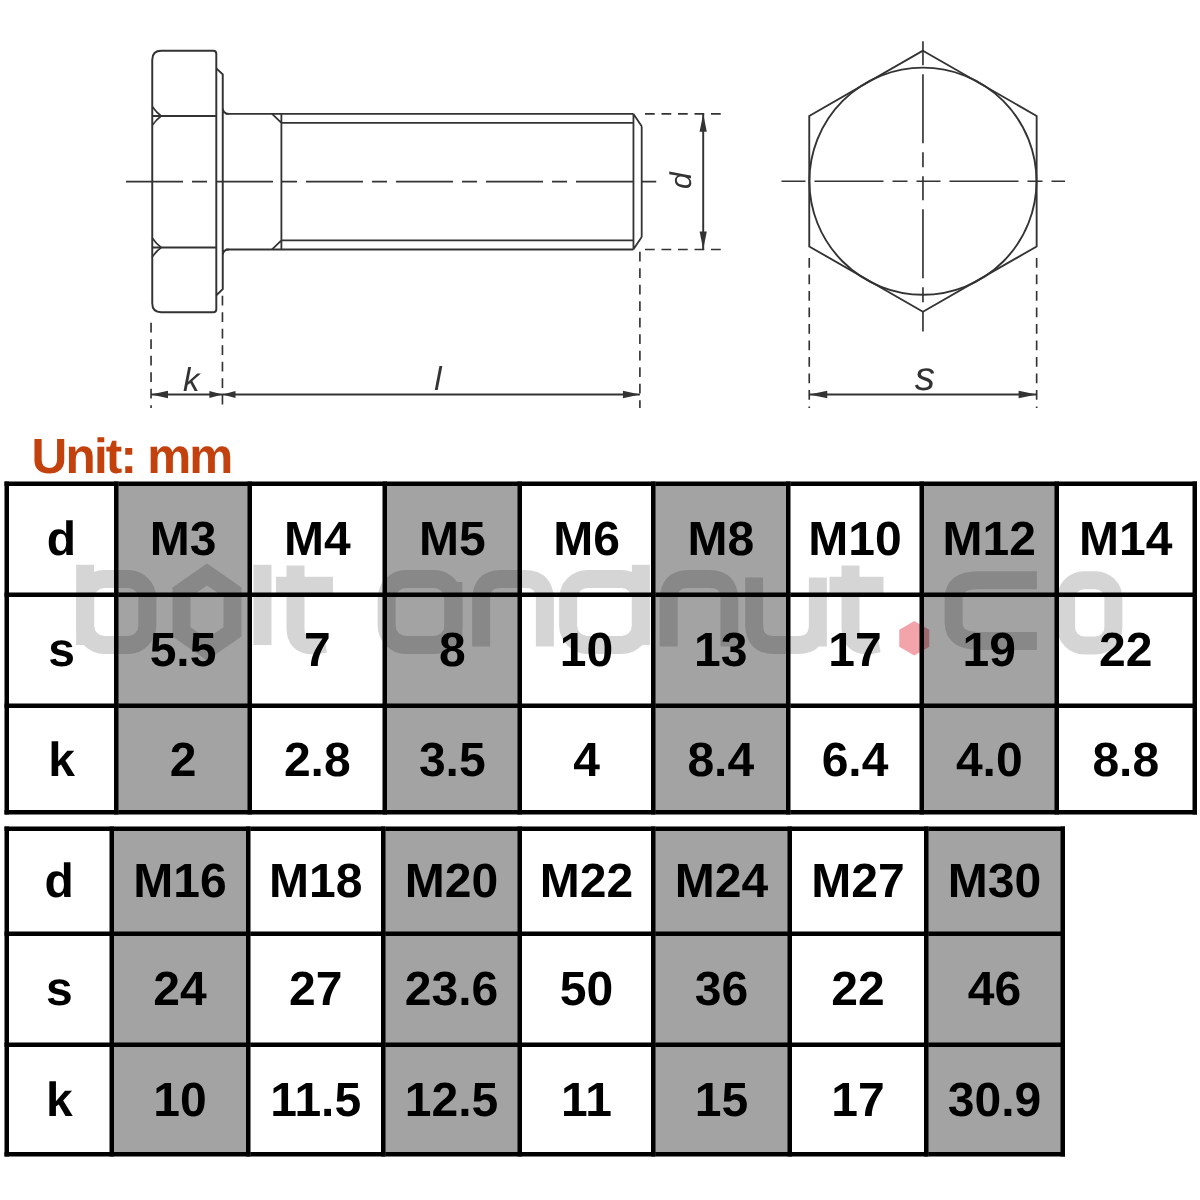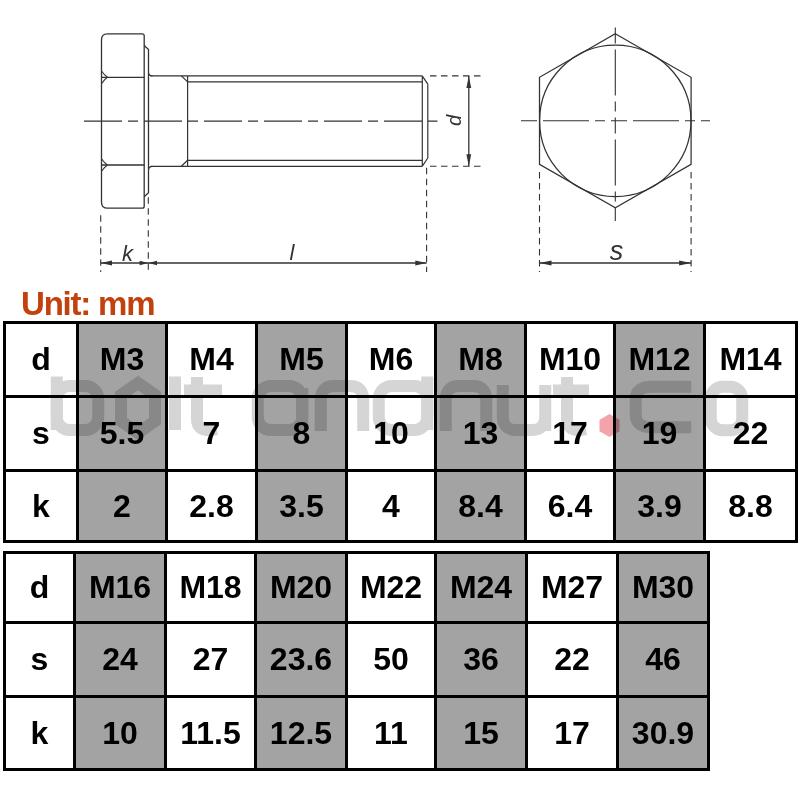--- a/index.html
+++ b/index.html
@@ -109,21 +109,21 @@
           <td>22</td>
         </tr>
 <tr style="height:71px">
           <td>k</td>
           <td class="g">2</td>
           <td>2.8</td>
           <td class="g">3.5</td>
           <td>4</td>
           <td class="g">8.4</td>
           <td>6.4</td>
-          <td class="g">3.9</td>
+          <td class="g">4.0</td>
           <td>8.8</td>
         </tr>
 </tbody>
     </table>
 
 <table id="t2" style="left:3px;top:551px;">
 <colgroup>
         <col style="width:70px">
         <col style="width:91px">
         <col style="width:90px">

